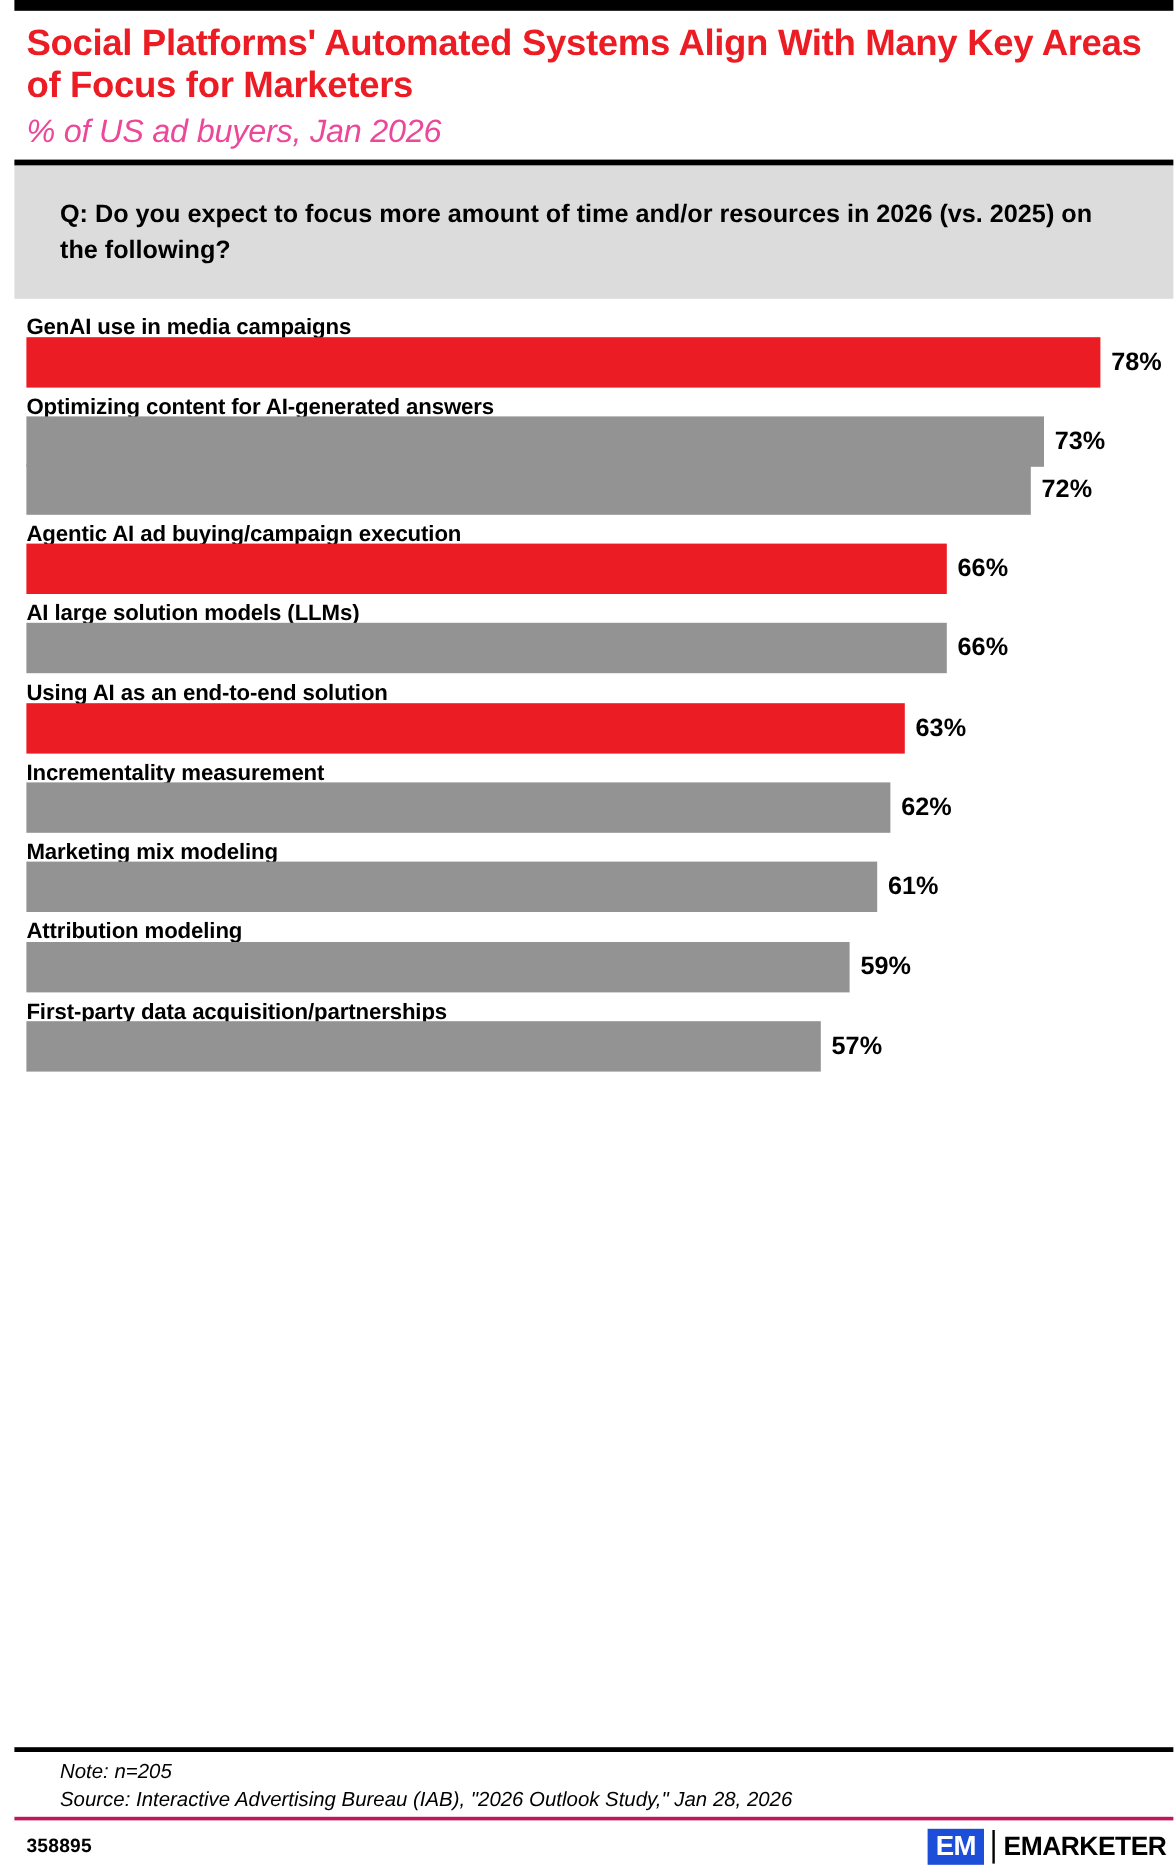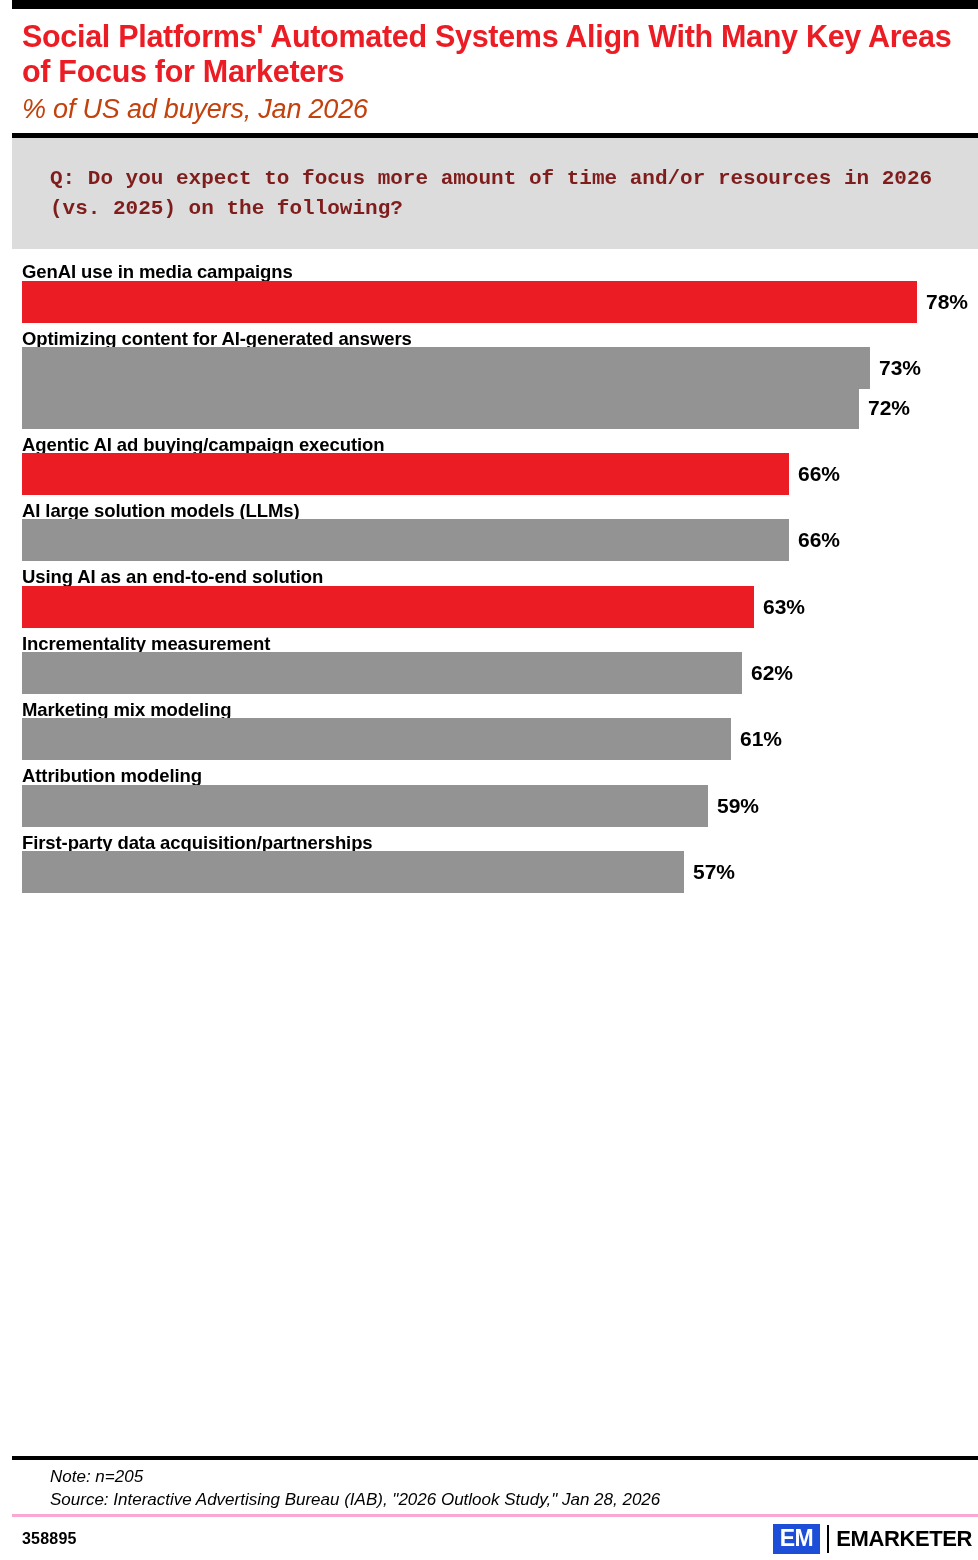--- a/index.html
+++ b/index.html
@@ -38,42 +38,41 @@
     font-size: 30.5px;
     font-weight: bold;
     line-height: 1.16;
     letter-spacing: -0.3px;
     margin: 0;
   }
   .subtitle {
     font-size: 27px;
     font-style: italic;
     font-weight: normal;
-    color: #c2410c;
+    color: #ec4899;
     margin: 4px 0 0 0;
     letter-spacing: -0.2px;
   }
   .header-rule {
     height: 5px;
     background: #000000;
     width: 100%;
     flex: none;
   }
   .question-box {
     background: #dcdcdc;
     padding: 26px 38px 26px 38px;
     flex: none;
   }
   .question-text {
     font-size: 21px;
     font-weight: bold;
     line-height: 1.42;
     margin: 0;
-    color: #7f1d1d;
-    font-family: Liberation Mono, monospace;
+    color: #000000;
   }
   .chart {
     flex: 1 1 auto;
     padding: 0 10px 0 10px;
     box-sizing: border-box;
     display: flex;
     flex-direction: column;
     justify-content: flex-start;
   }
   .bar-group {
@@ -123,21 +122,21 @@
     margin: 0;
   }
   .footer {
     height: 46px;
     flex: none;
     display: flex;
     align-items: center;
     justify-content: space-between;
     padding: 0 6px 0 10px;
     box-sizing: border-box;
-    border-top: 3px solid #f9a8d4;
+    border-top: 3px solid #be185d;
   }
   .chart-id {
     font-size: 16px;
     font-weight: bold;
     letter-spacing: 0.2px;
   }
   .logo {
     display: flex;
     align-items: center;
     height: 30px;

